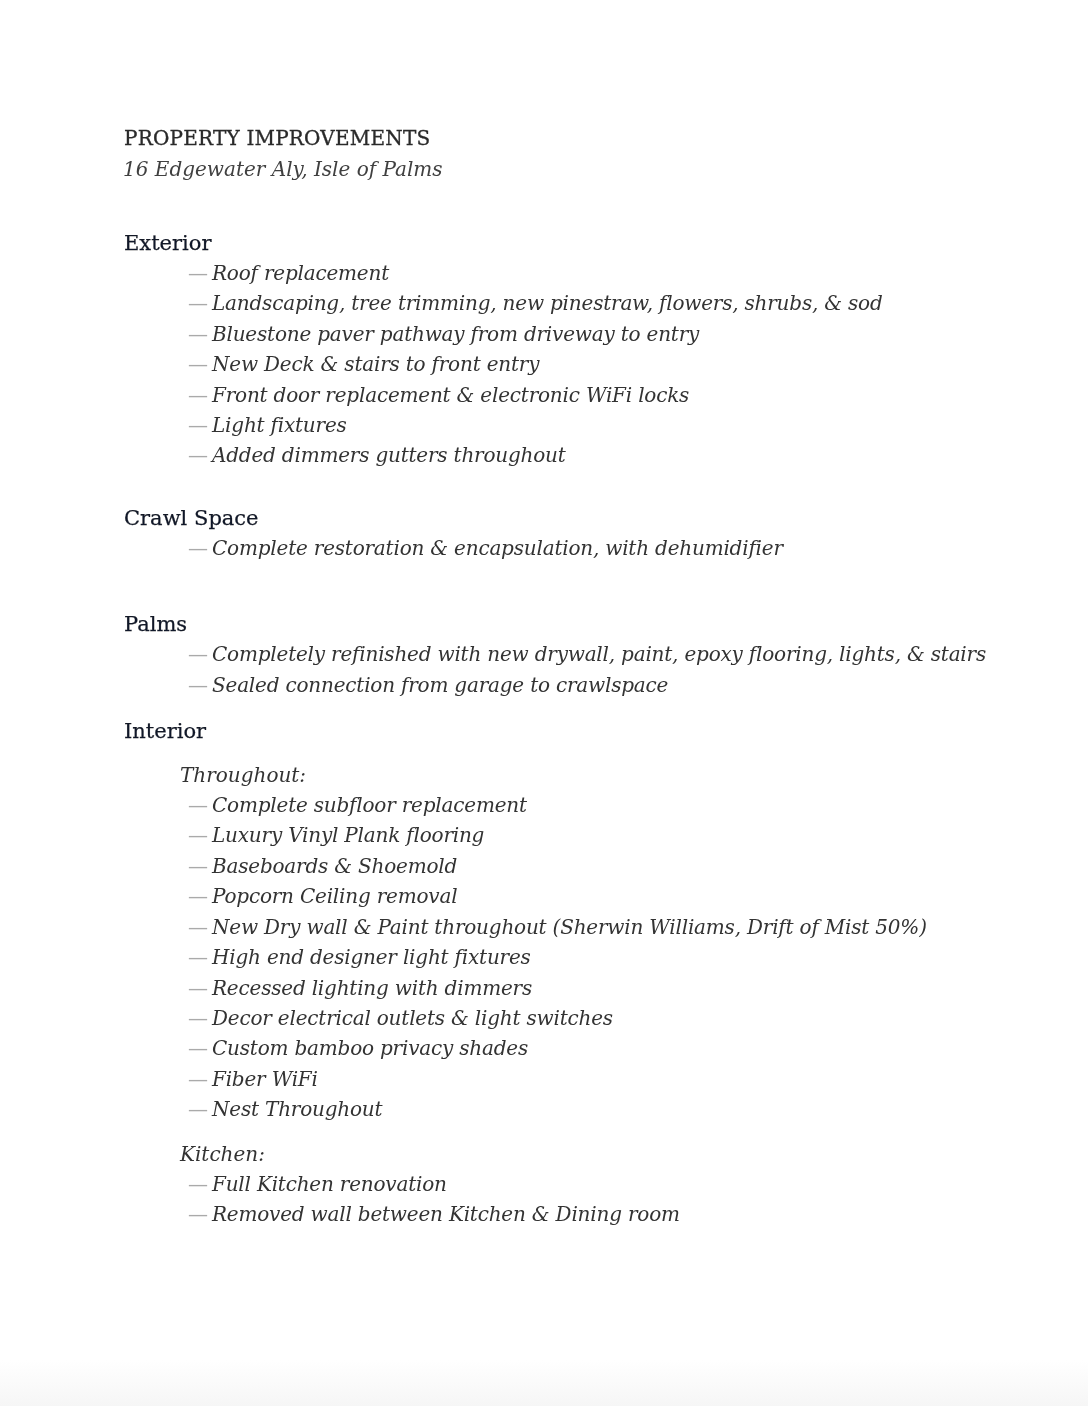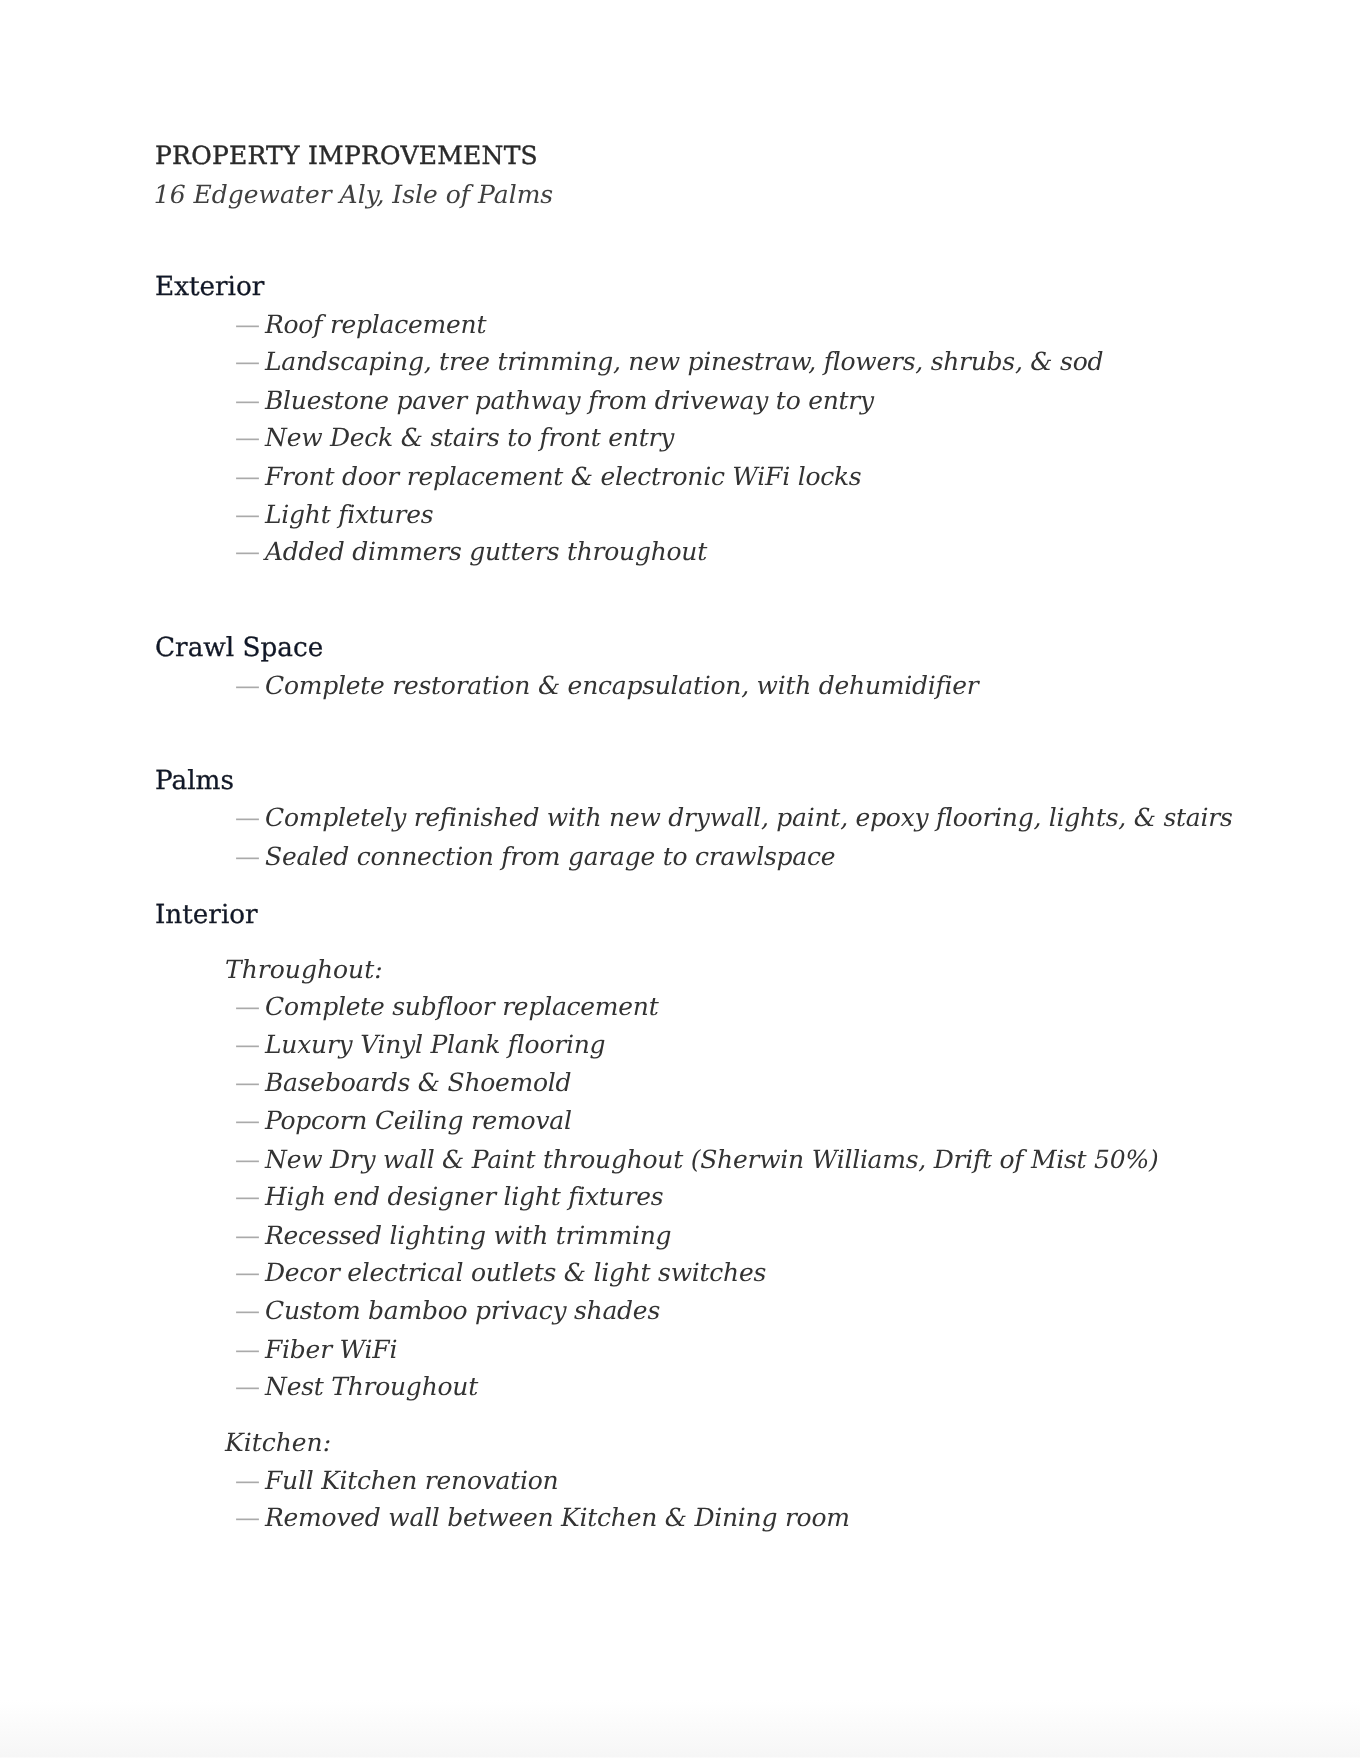--- a/index.html
+++ b/index.html
@@ -11,21 +11,21 @@
       height: 1406px;
       background: linear-gradient(to bottom, #ffffff 0px, #ffffff 1360px, #f6f6f6 1406px);
       color: #2b2b2b;
       font-family: "DejaVu Serif", "Liberation Serif", serif;
       position: relative;
       overflow: hidden;
     }
     .page {
       position: absolute;
       left: 124px;
-      top: 110px;
+      top: 124px;
       width: 880px;
     }
     .doc-title {
       font-size: 20px;
       letter-spacing: 0.2px;
       line-height: 28px;
       margin: 0;
       font-weight: normal;
       color: #2a2a2a;
       -webkit-text-stroke: 0.3px #2a2a2a;
@@ -72,21 +72,21 @@
     }
     .subgroup-label {
       font-style: italic;
       font-size: 20px;
       line-height: 30px;
       color: #333;
       padding-left: 56px;
       margin: 0;
     }
     #sec-exterior { margin-top: 44px; }
-    #sec-crawl { margin-top: 46px; }
+    #sec-crawl { margin-top: 32px; }
     #sec-garage { margin-top: 46px; }
     #sec-interior { margin-top: 16px; }
     #grp-throughout { margin-top: 14px; }
     #grp-kitchen { margin-top: 14px; }
   </style>
 </head>
 <body>
 
 <div class="page">
   <h1 class="doc-title">PROPERTY IMPROVEMENTS</h1>
@@ -125,21 +125,21 @@
 
     <div id="grp-throughout">
       <p class="subgroup-label">Throughout:</p>
       <ul class="item-list">
           <li class="item"><span class="dash">—</span><span>Complete subfloor replacement</span></li>
           <li class="item"><span class="dash">—</span><span>Luxury Vinyl Plank flooring</span></li>
           <li class="item"><span class="dash">—</span><span>Baseboards &amp; Shoemold</span></li>
           <li class="item"><span class="dash">—</span><span>Popcorn Ceiling removal</span></li>
           <li class="item"><span class="dash">—</span><span>New Dry wall &amp; Paint throughout (Sherwin Williams, Drift of Mist 50%)</span></li>
           <li class="item"><span class="dash">—</span><span>High end designer light fixtures</span></li>
-          <li class="item"><span class="dash">—</span><span>Recessed lighting with trimming</span></li>
+          <li class="item"><span class="dash">—</span><span>Recessed lighting with dimmers</span></li>
           <li class="item"><span class="dash">—</span><span>Decor electrical outlets &amp; light switches</span></li>
           <li class="item"><span class="dash">—</span><span>Custom bamboo privacy shades</span></li>
           <li class="item"><span class="dash">—</span><span>Fiber WiFi</span></li>
           <li class="item"><span class="dash">—</span><span>Nest Throughout</span></li>
         </ul>
     </div>
 
     <div id="grp-kitchen">
       <p class="subgroup-label">Kitchen:</p>
       <ul class="item-list">

